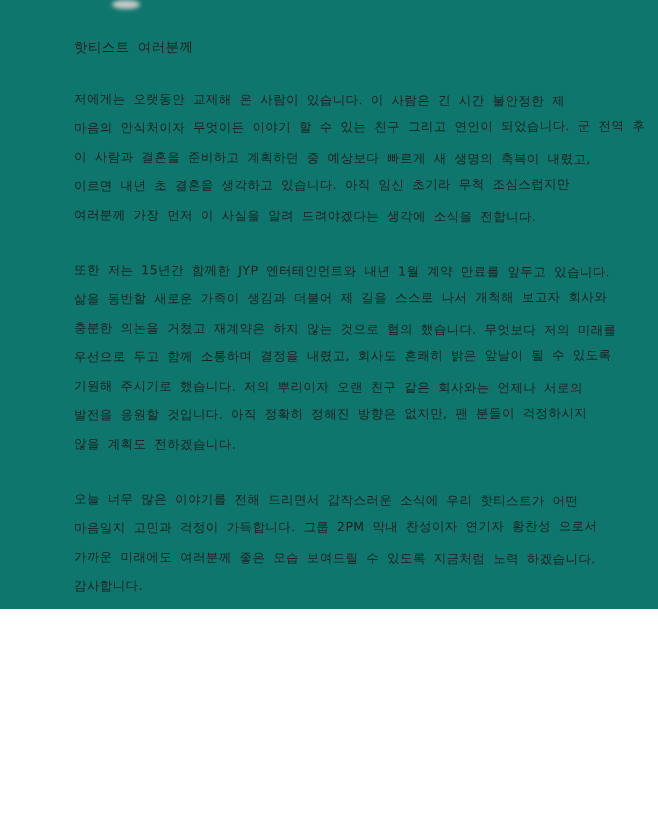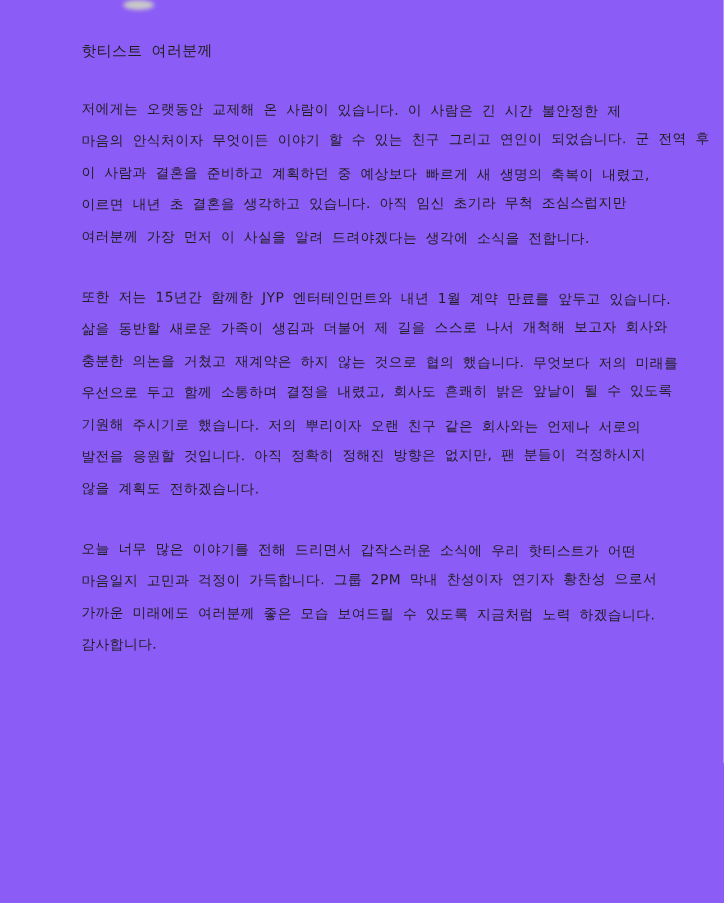--- a/index.html
+++ b/index.html
@@ -7,22 +7,22 @@
   html, body {
     width: 658px;
     height: 821px;
     background: #ffffff;
     font-family: "DejaVu Sans", sans-serif;
   }
 
   .page {
     position: relative;
     width: 658px;
-    height: 821px;
-    background: #8b5cf6;
+    height: 609px;
+    background: #0f766e;
     overflow: hidden;
     padding: 33px 12px 0 74px;
   }
 
   
   .smudge {
     position: absolute;
     left: 112px;
     top: 0px;
     width: 28px;

